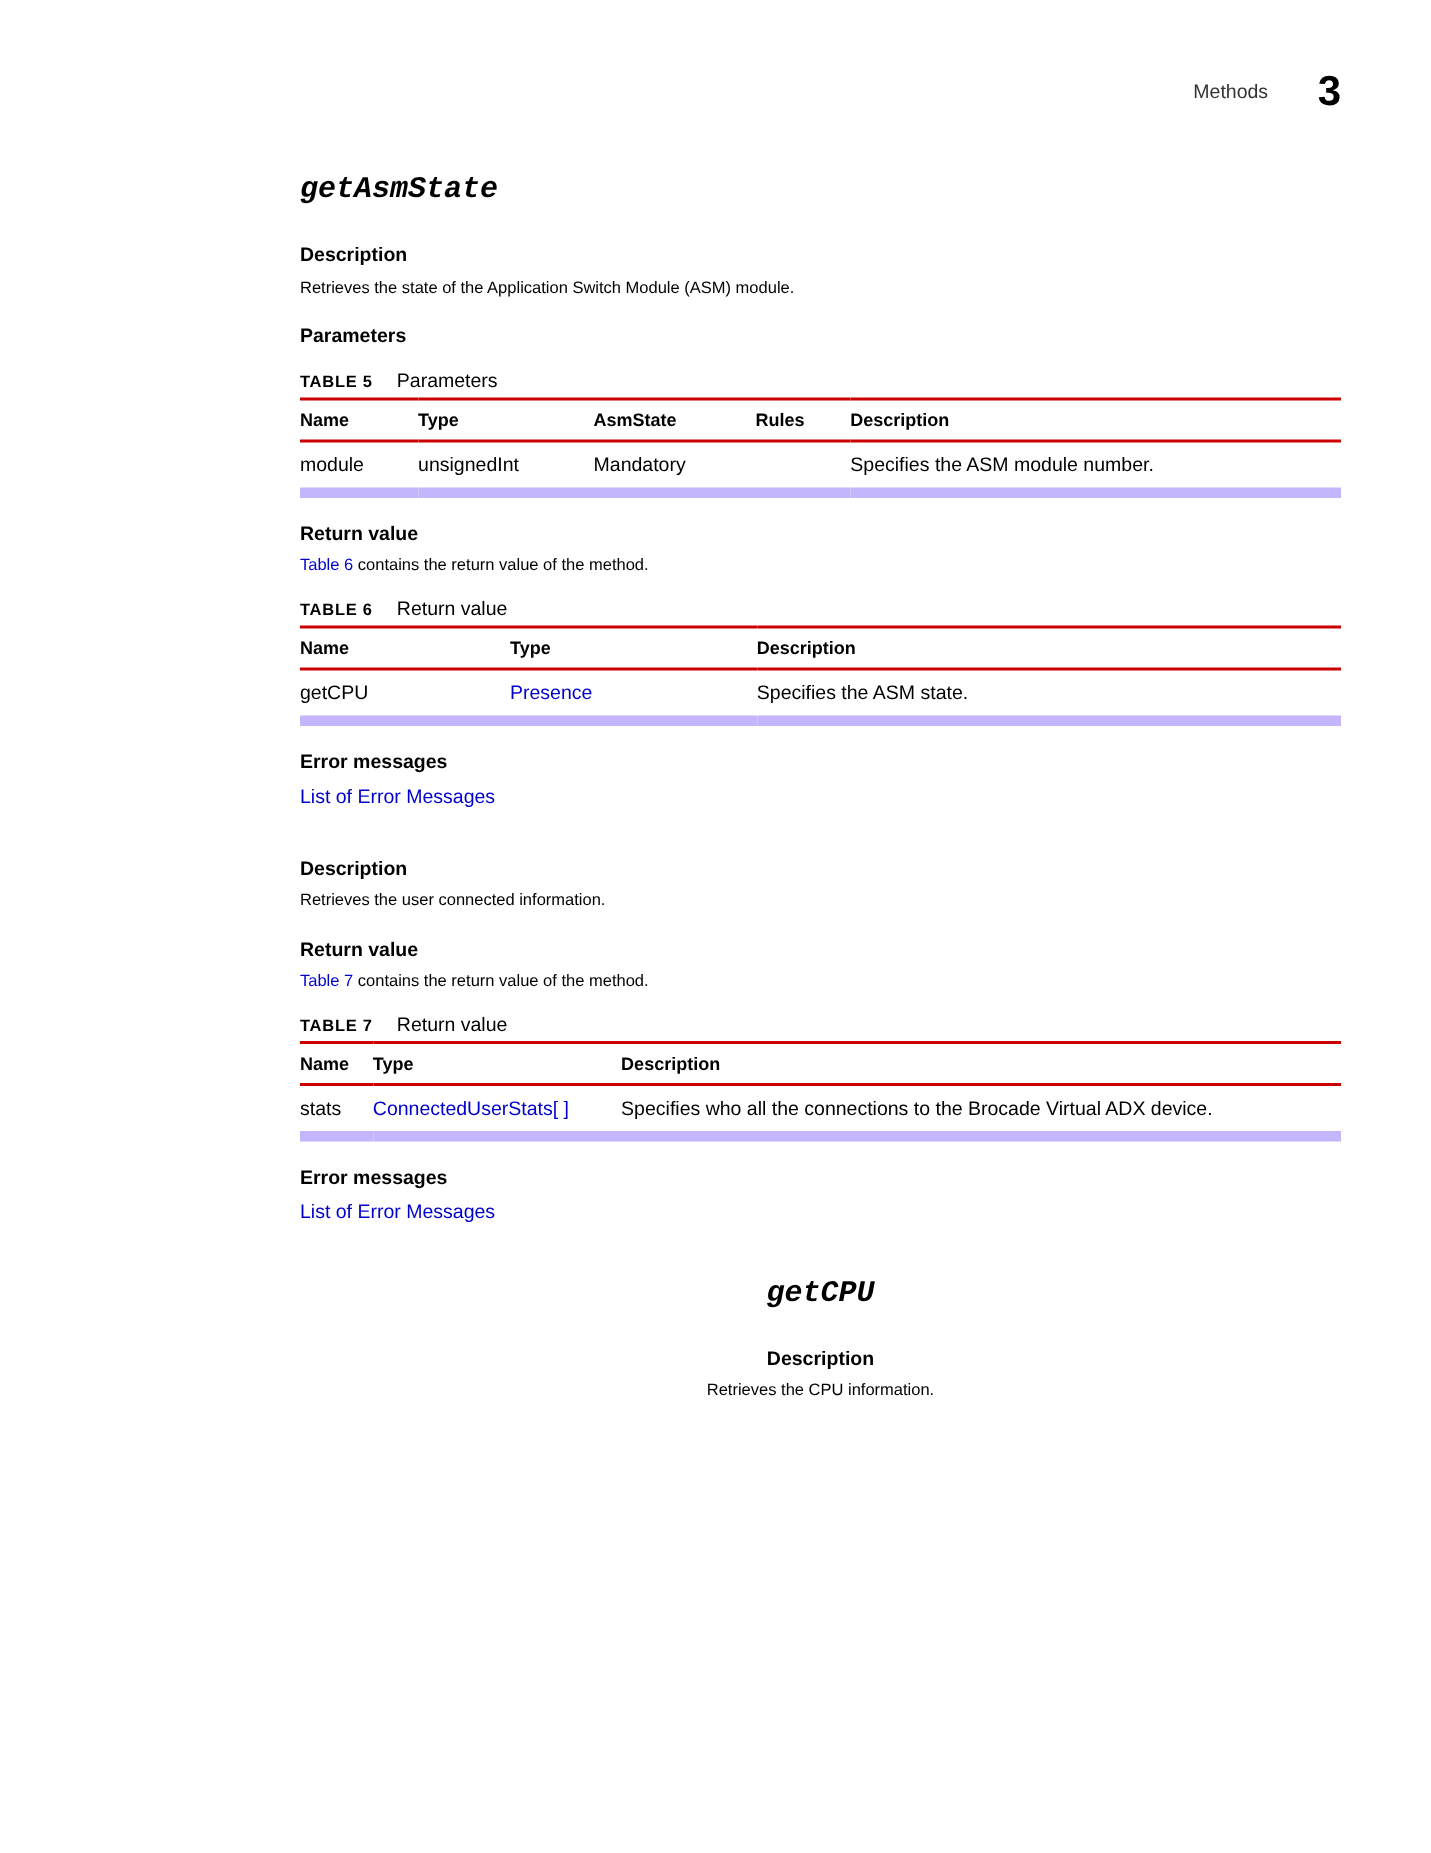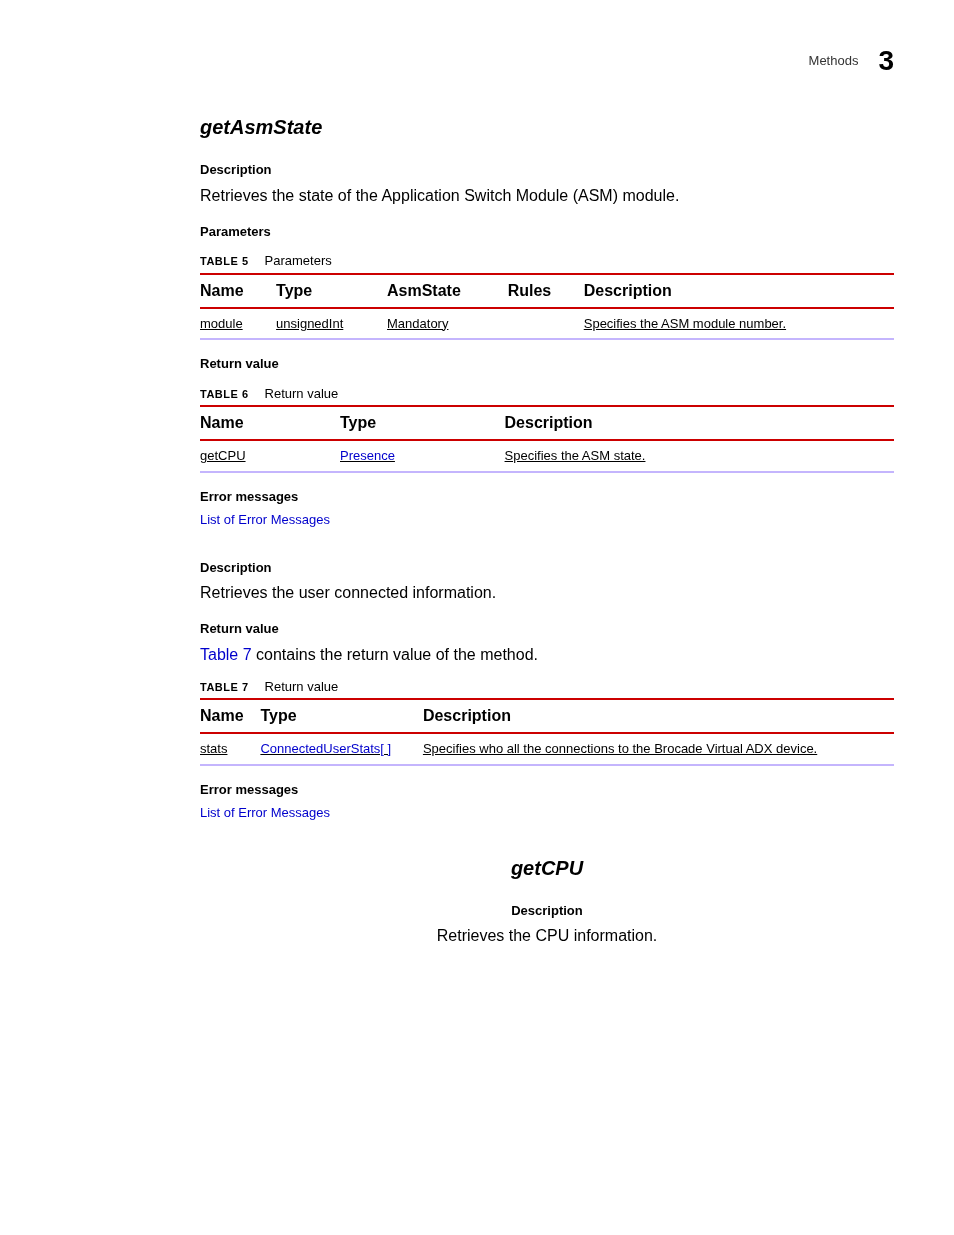--- a/index.html
+++ b/index.html
@@ -13,47 +13,47 @@
     }
 
     .page-header {
       text-align: right;
       margin-bottom: 30px;
       font-size: 13px;
       color: #333;
       display: flex;
       justify-content: flex-end;
       align-items: center;
-      gap: 20px;
+      gap: 33px;
     }
     .page-number {
       font-size: 28px;
       font-weight: bold;
       color: #000;
     }
 
     .section-title {
-      font-family: Liberation Sans, sans-serif;
+      font-family: Liberation Mono, monospace;
       font-style: italic;
       font-size: 20px;
       font-weight: bold;
       color: #000;
       margin-bottom: 18px;
       margin-top: 30px;
     }
 
     .subsection-label {
       font-weight: bold;
       font-size: 13px;
       margin-bottom: 4px;
       margin-top: 14px;
     }
 
     .description-text {
-      font-size: 16px;
+      font-size: 11px;
       color: #000;
       margin-bottom: 4px;
     }
 
     .link {
       color: #0000cc;
       text-decoration: none;
       cursor: pointer;
     }
 
@@ -85,25 +85,24 @@
       font-size: 13px;
     }
     .data-table thead tr {
       border-top: 2px solid #cc0000;
       border-bottom: 2px solid #cc0000;
     }
     .data-table thead th {
       text-align: left;
       padding: 4px 8px 4px 0;
       font-weight: bold;
-      font-size: 16px;
+      font-size: 12px;
     }
     .data-table tbody tr {
-      border-bottom: 2px solid #c4b5fd;
-      text-decoration: underline;
+      border-bottom: 7px solid #c4b5fd;
     }
     .data-table tbody td {
       padding: 5px 8px 5px 0;
       vertical-align: top;
     }
   </style>
 </head>
 <body>
 
 <div class="page-header">
@@ -138,20 +137,23 @@
         <td>module</td>
         <td>unsignedInt</td>
         <td>Mandatory</td>
         <td></td>
         <td>Specifies the ASM module number.</td>
       </tr>
     </tbody>
   </table>
 
   <div class="subsection-label">Return value</div>
+  <p class="description-text">
+    <a class="link">Table 6</a><span> contains the return value of the method.</span>
+  </p>
 
   <div class="table-label">
     <span class="table-label-key">TABLE 6</span>
     <span class="table-label-val">Return value</span>
   </div>
   <table class="data-table">
     <thead>
       <tr>
         <th>Name</th>
         <th>Type</th>

